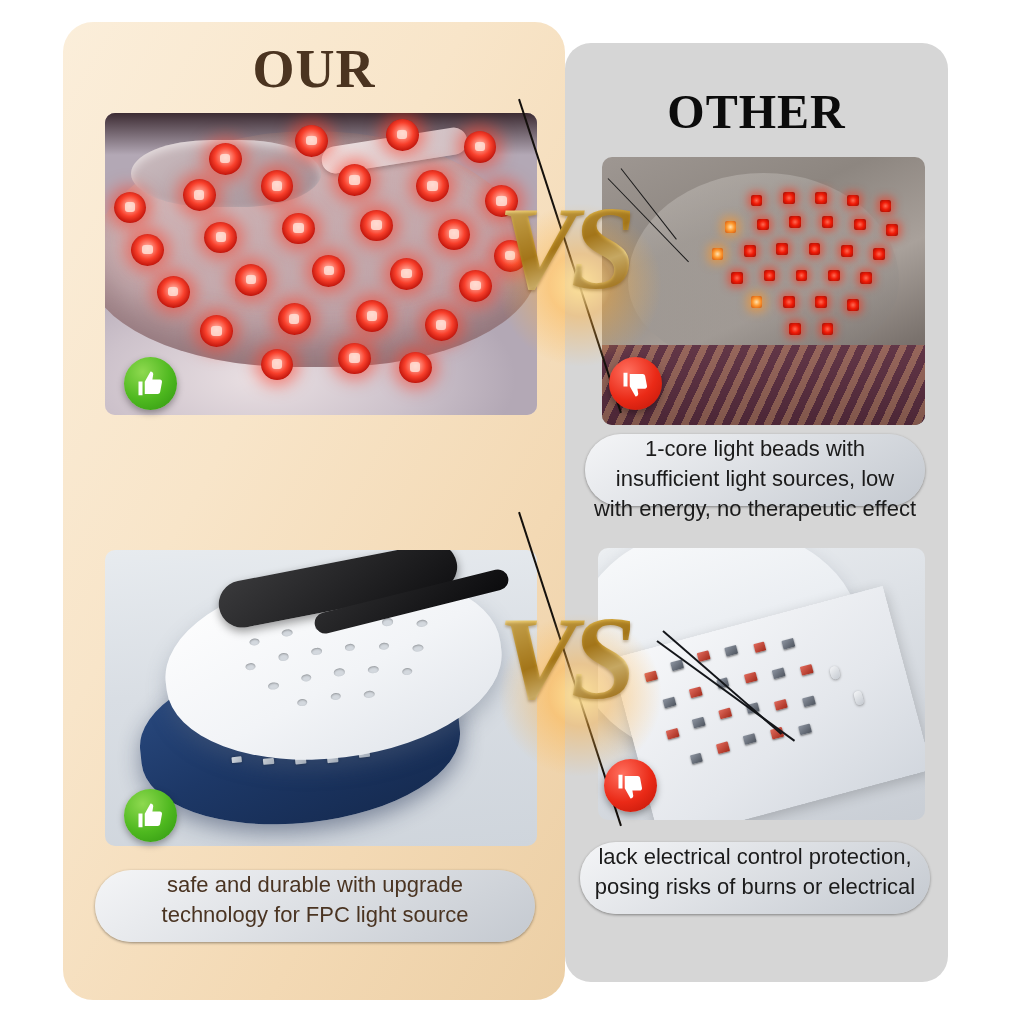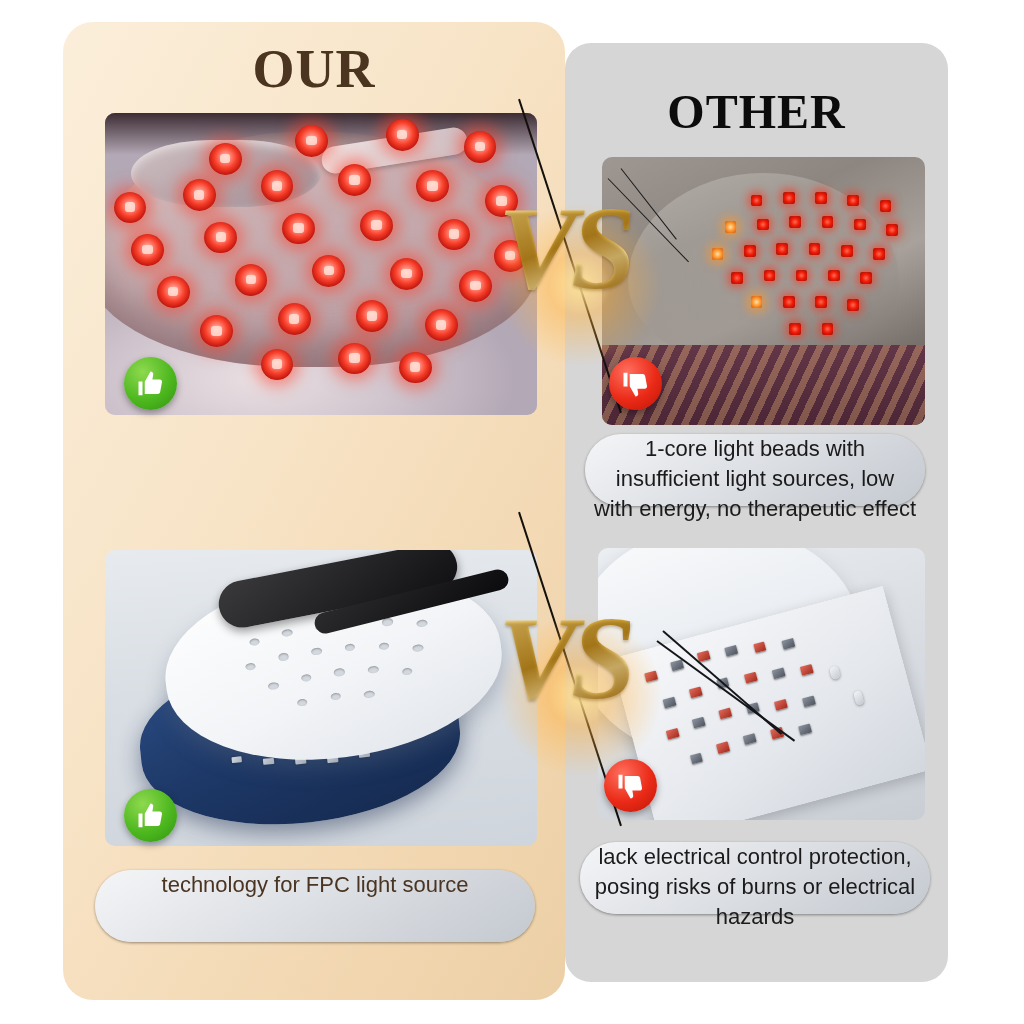--- a/index.html
+++ b/index.html
@@ -358,22 +358,22 @@
   </div>
 
 
   <div class="cap cap-other cap-other-top">
     <div>1-core light beads with</div>
     <div>insufficient light sources, low</div>
     <div>with energy, no therapeutic effect</div>
   </div>
 
   <div class="cap cap-our cap-our-bottom">
+    <div>safe and durable with upgrade</div>
     <div>technology for FPC light source</div>
   </div>
 
   <div class="cap cap-other cap-other-bottom">
     <div>lack electrical control protection,</div>
     <div>posing risks of burns or electrical</div>
-    <div>hazards</div>
   </div>
 
 </div>
 
 </body></html>

